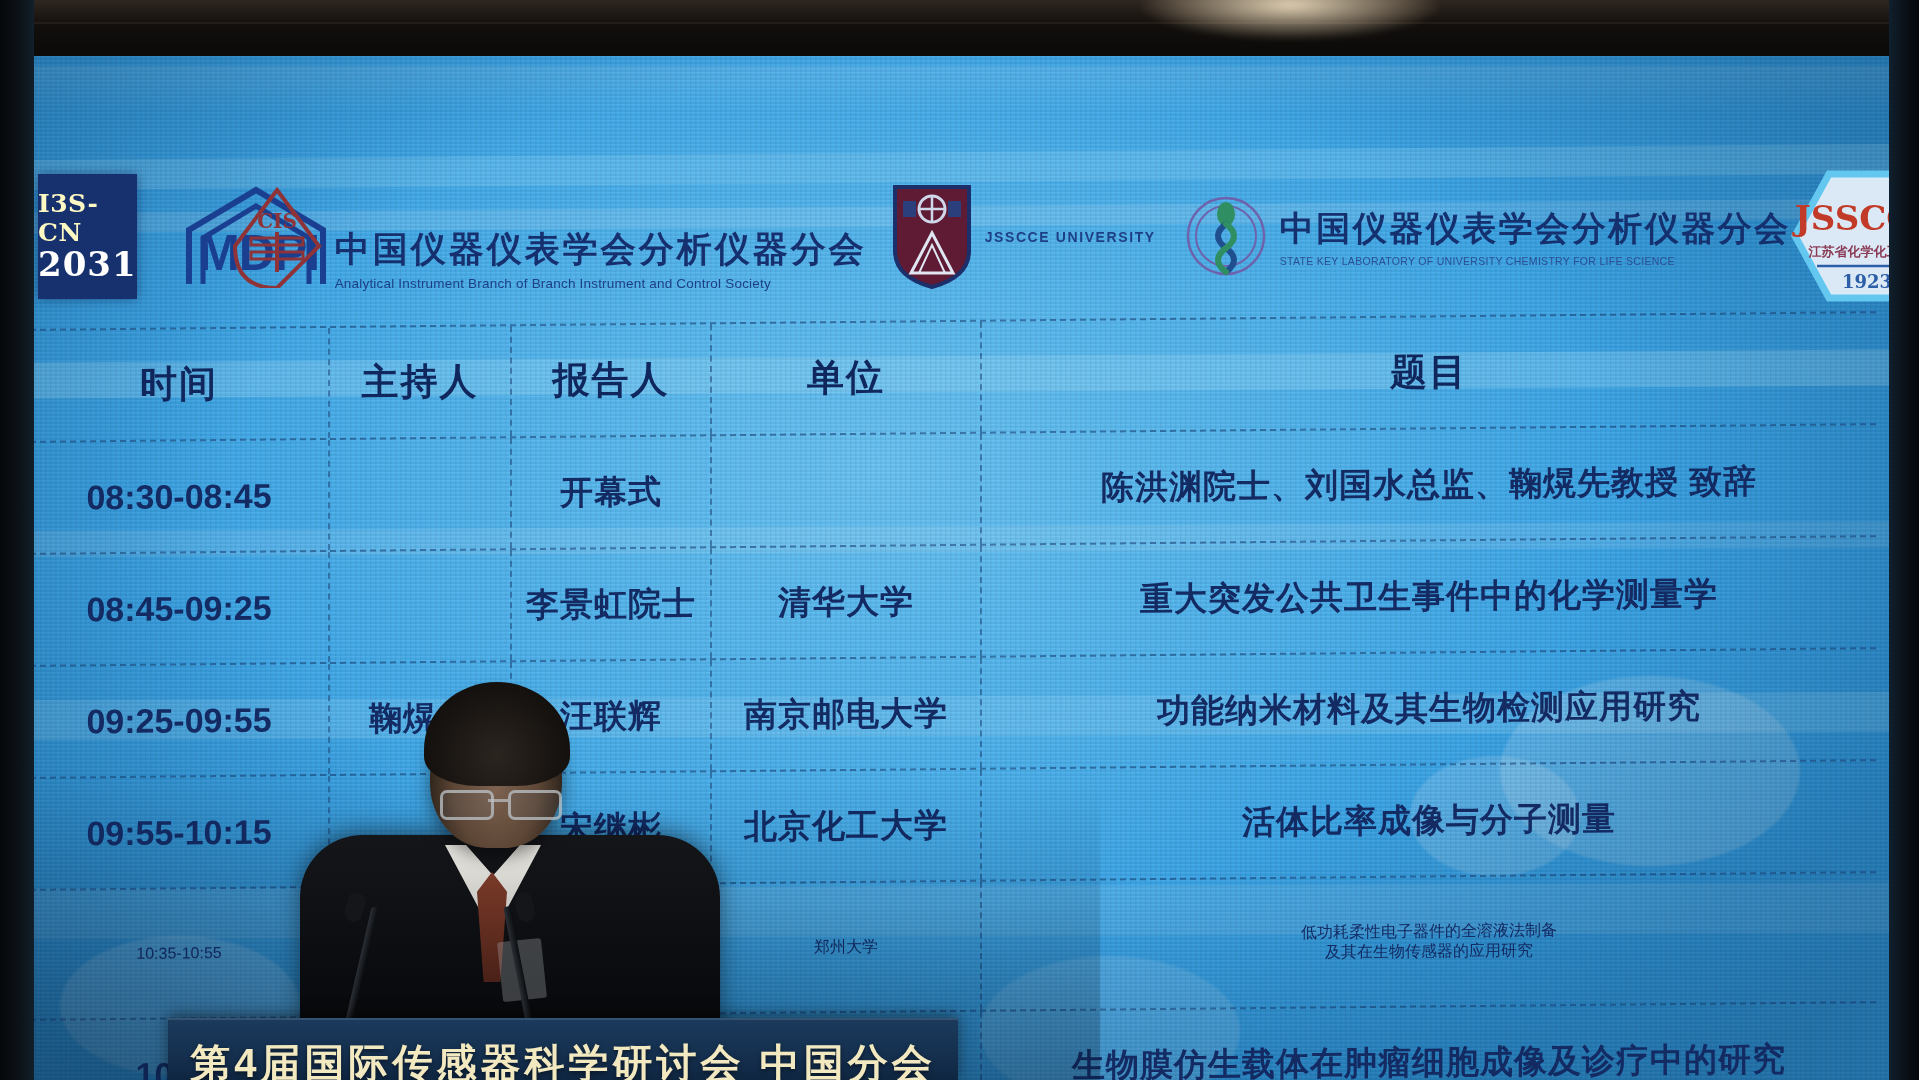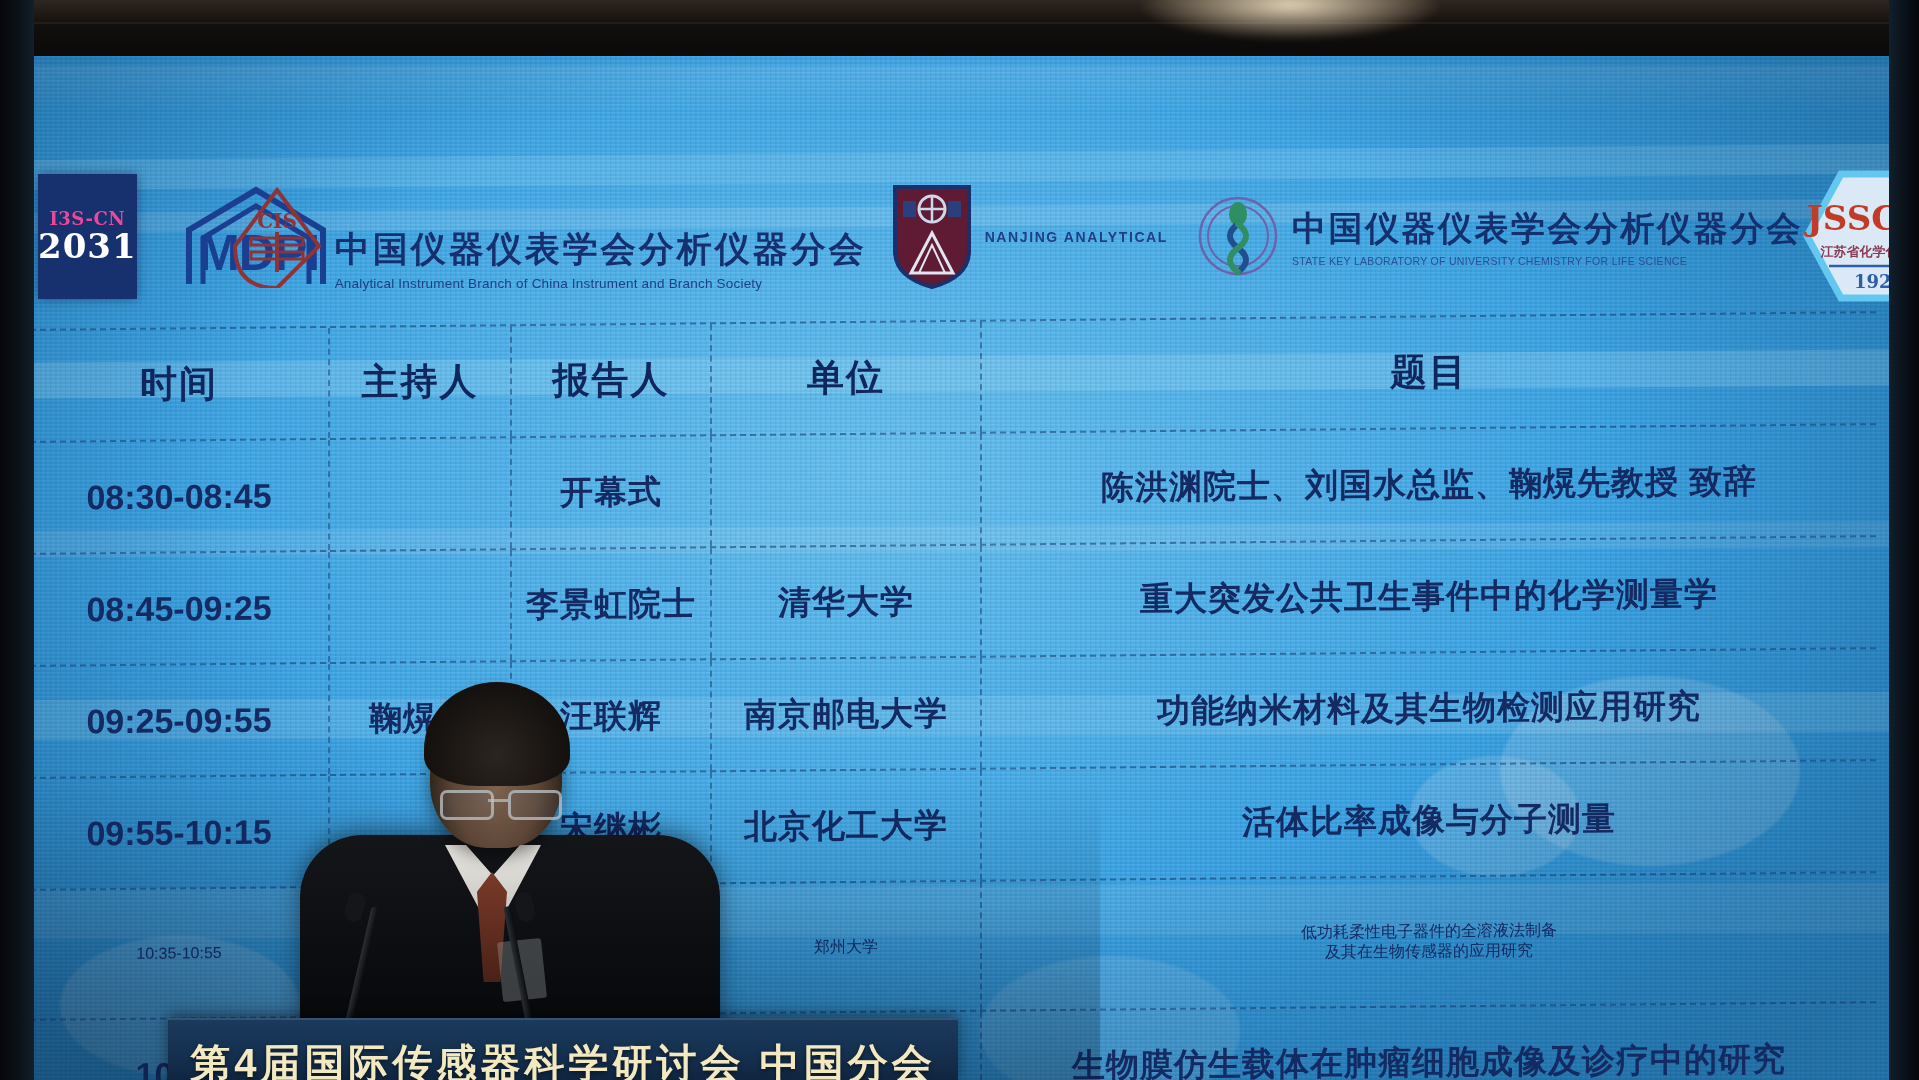--- a/index.html
+++ b/index.html
@@ -82,21 +82,21 @@
   
   .logobar{
     position:absolute;left:0;top:100px;width:1919px;height:160px;
     display:flex;align-items:center;gap:0px;z-index:3;
   }
   .logo-i3s{
     margin-left:38px;width:108px;height:125px;background:#17306e;
     display:flex;flex-direction:column;align-items:center;justify-content:center;
     box-shadow:0 0 10px rgba(10,30,80,.5);
   }
-  .logo-i3s .l1{color:#ec4899;font-size:18px;font-weight:bold;letter-spacing:.5px;font-family:"DejaVu Serif",serif;}
+  .logo-i3s .l1{color:#fef9c3;font-size:25px;font-weight:bold;letter-spacing:.5px;font-family:"DejaVu Serif",serif;}
   .logo-i3s .l2{color:#ffffff;font-size:34px;font-weight:bold;letter-spacing:1px;font-family:"DejaVu Serif",serif;line-height:1.05;}
   .vbar{width:2px;height:96px;background:rgba(30,72,130,.65);margin:0 22px;}
   .logo-mdpi{position:relative;width:152px;height:104px;}
   .logo-mdpi .house{position:absolute;left:0;top:0;width:150px;height:102px;}
   .logo-mdpi .txt{
     position:absolute;left:8px;top:40px;width:140px;text-align:center;
     color:#1a3f91;font-size:50px;font-weight:bold;letter-spacing:-1px;font-family:"Liberation Sans",sans-serif;
   }
   .logo-cis{width:104px;height:104px;position:relative;}
   .cis-name{margin-left:6px;}
@@ -266,36 +266,36 @@
         <svg viewBox="0 0 104 104" width="104" height="104">
           <path d="M52 6 L94 62 Q52 104 52 104 Q10 104 10 62 Z" fill="none" stroke="#8e3338" stroke-width="4"></path>
           <text x="52" y="44" font-size="20" font-family="DejaVu Serif, serif" font-weight="bold" fill="#8e3338" text-anchor="middle">CIS</text>
           <rect x="26" y="54" width="52" height="7" fill="none" stroke="#8e3338" stroke-width="3"></rect>
           <rect x="26" y="68" width="52" height="7" fill="none" stroke="#8e3338" stroke-width="3"></rect>
           <line x1="52" y1="48" x2="52" y2="88" stroke="#8e3338" stroke-width="4"></line>
         </svg>
       </div>
       <div class="cis-name">
         <div class="cis-cn">中国仪器仪表学会分析仪器分会</div>
-        <div class="cis-en">Analytical Instrument Branch of China Instrument and Branch Society</div>
+        <div class="cis-en">Analytical Instrument Branch of Branch Instrument and Control Society</div>
       </div>
 
       <div class="logo-nju">
         <svg viewBox="0 0 86 110" width="86" height="110">
           <path d="M6 6 H80 V70 Q80 96 43 106 Q6 96 6 70 Z" fill="#5e1b33" stroke="#1b2f6b" stroke-width="4"></path>
           <circle cx="43" cy="28" r="13" fill="none" stroke="#cfd8ea" stroke-width="3"></circle>
           <path d="M43 16 v24 M31 28 h24" stroke="#cfd8ea" stroke-width="2.5"></path>
           <rect x="14" y="20" width="13" height="16" fill="#2b3f7d"></rect>
           <rect x="59" y="20" width="13" height="16" fill="#2b3f7d"></rect>
           <path d="M43 52 L64 92 H22 Z" fill="none" stroke="#dfe6f2" stroke-width="3"></path>
           <path d="M43 64 L56 92 H30 Z" fill="none" stroke="#dfe6f2" stroke-width="2"></path>
         </svg>
       </div>
       <div class="nju-name">
-        <div class="nju-en">NANJING ANALYTICAL</div>
+        <div class="nju-en">JSSCCE UNIVERSITY</div>
       </div>
 
       <div class="logo-skl">
         <svg viewBox="0 0 84 104" width="84" height="104">
           <circle cx="42" cy="52" r="38" fill="none" stroke="#6d63ad" stroke-width="2.5"></circle>
           <circle cx="42" cy="52" r="30" fill="none" stroke="#6d63ad" stroke-width="2"></circle>
           <ellipse cx="42" cy="30" rx="9" ry="12" fill="#2f8f62"></ellipse>
           <path d="M42 40 q-16 12 0 24 q16 12 0 24" fill="none" stroke="#1f4f8f" stroke-width="6" stroke-linecap="round"></path>
           <path d="M42 40 q16 12 0 24 q-16 12 0 24" fill="none" stroke="#2f8f62" stroke-width="6" stroke-linecap="round"></path>
         </svg>

